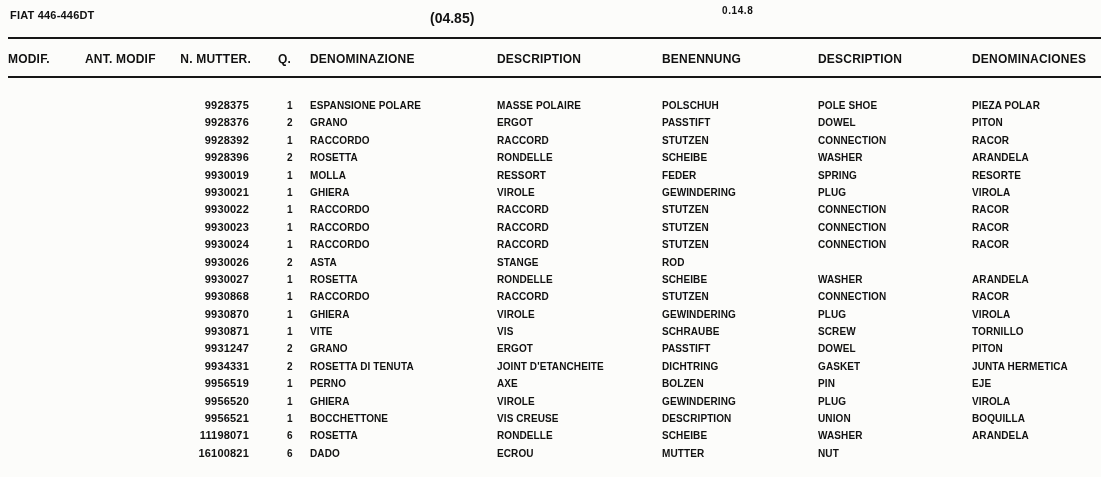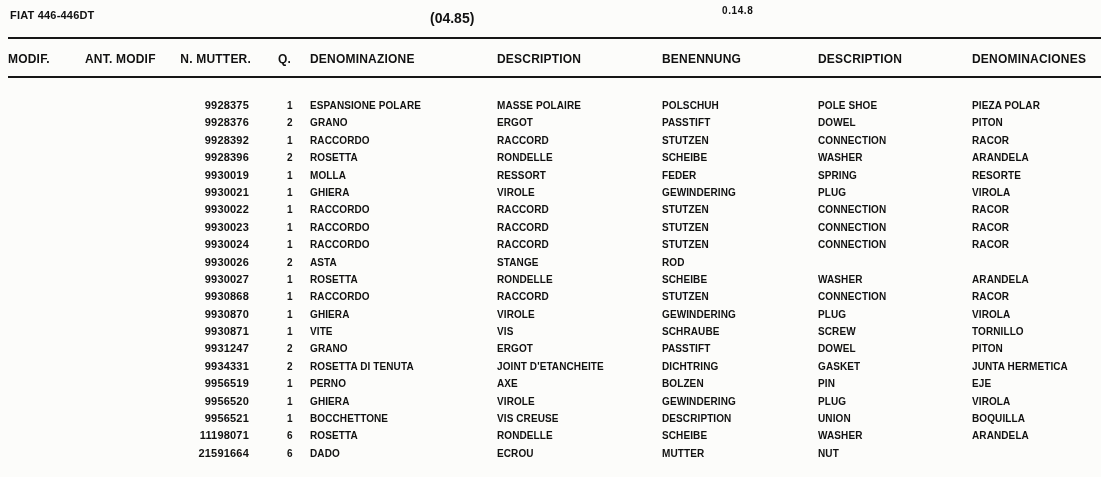--- a/index.html
+++ b/index.html
@@ -280,21 +280,21 @@
     <span class="c c-q">6</span>
     <span class="c">ROSETTA</span>
     <span class="c">RONDELLE</span>
     <span class="c">SCHEIBE</span>
     <span class="c">WASHER</span>
     <span class="c">ARANDELA</span>
   </div>
       <div class="trow grid">
     <span class="c c-modif"></span>
     <span class="c c-ant"></span>
-    <span class="c c-num">21591664</span>
+    <span class="c c-num">16100821</span>
     <span class="c c-q">6</span>
     <span class="c">DADO</span>
     <span class="c">ECROU</span>
     <span class="c">MUTTER</span>
     <span class="c">NUT</span>
   </div>
     </div>
 
 </div>
 

